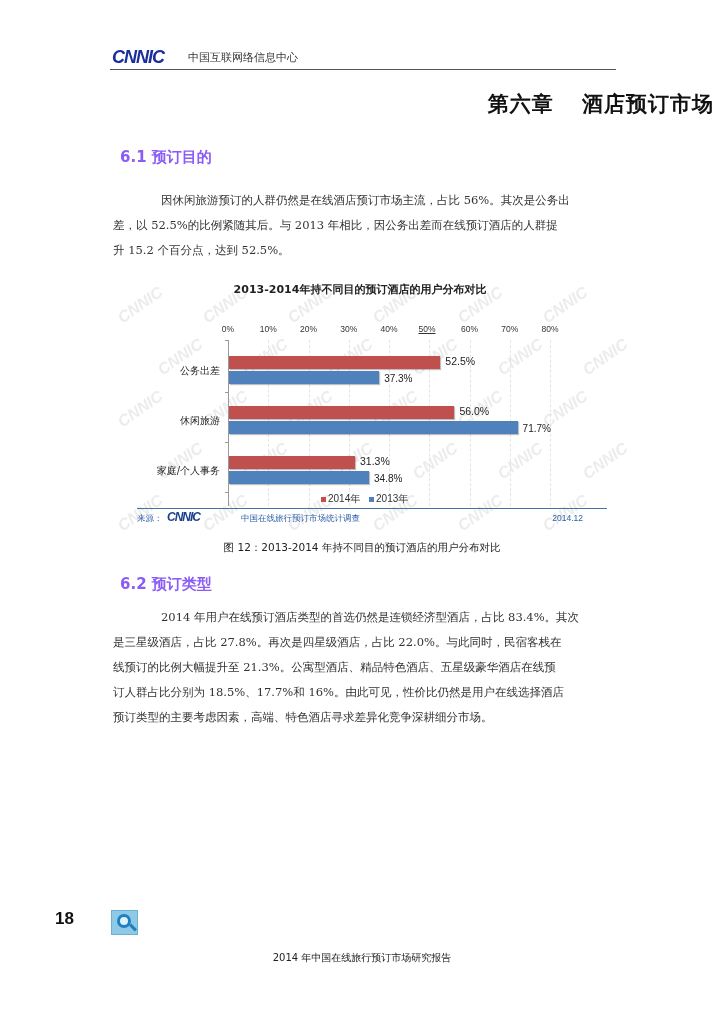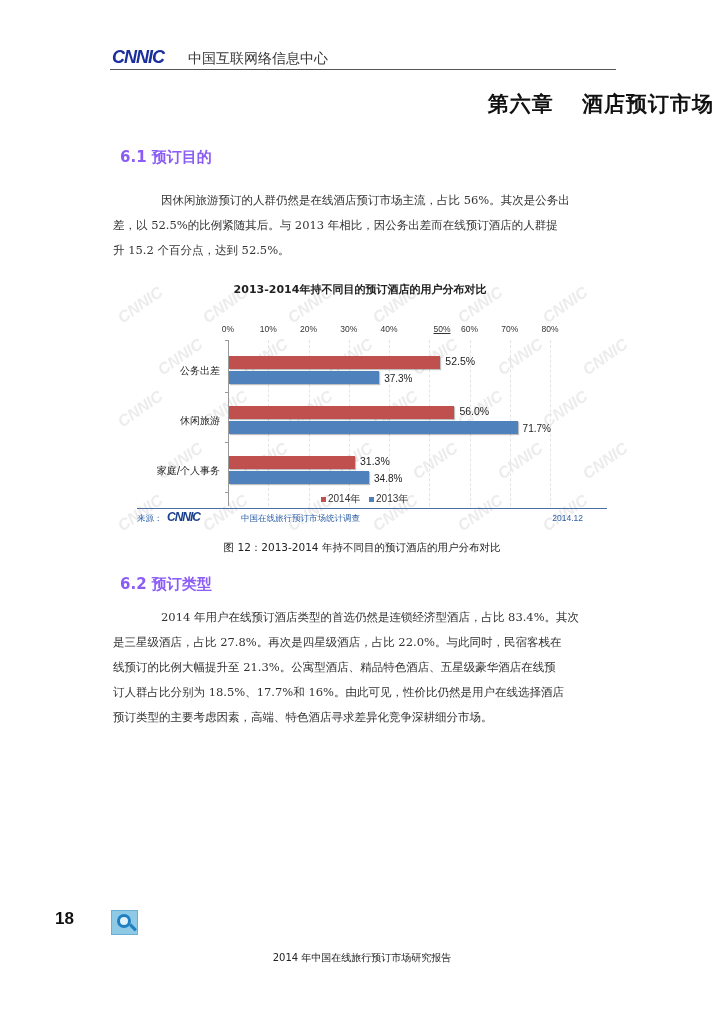--- a/index.html
+++ b/index.html
@@ -1,21 +1,21 @@
 <!DOCTYPE html>
 <html><head>
 <meta charset="utf-8">
 <style>
   * { margin: 0; padding: 0; box-sizing: border-box; }
   html, body { width: 724px; height: 1024px; background: #ffffff; }
   body { position: relative; overflow: hidden; font-family: "DejaVu Serif", "Liberation Serif", serif; color: #222; }
 
   .header { position: absolute; left: 110px; top: 44px; width: 506px; height: 26px; border-bottom: 1.5px solid #555; }
   .logo { position: absolute; left: 2px; top: 3px; font-family: "Liberation Sans", sans-serif; font-weight: bold; font-size: 18px; color: #1a2f9c; letter-spacing: -1px; font-style: italic; }
-  .org { position: absolute; left: 78px; top: 6px; font-family: "DejaVu Sans", sans-serif; font-size: 14px; color: #333; }
+  .org { position: absolute; left: 78px; top: 6px; font-family: "DejaVu Sans", sans-serif; font-size: 11px; color: #333; }
 
   .chapter-title { position: absolute; left: 0; width: 724px; top: 90px; text-align: right; font-family: "DejaVu Sans", sans-serif; font-weight: bold; font-size: 21px; color: #111; letter-spacing: 1px; }
   .chapter-title span { margin: 0 10px; }
 
   .section-title { position: absolute; left: 120px; font-family: "DejaVu Sans", sans-serif; font-weight: bold; font-size: 15px; color: #8b5cf6; }
 
   .para { position: absolute; left: 137px; width: 480px; font-size: 11.5px; line-height: 25px; color: #333; text-indent: 24px; }
   .para .line { display: block; white-space: nowrap; }
   .para .line:not(:first-child) { text-indent: 0; margin-left: -24px; }
 
@@ -105,21 +105,21 @@
       <span class="wm" style="left: 330px; top: 228px;">CNNIC</span>
       <span class="wm" style="left: 415px; top: 228px;">CNNIC</span>
     </div>
   <div class="chart-title">2013-2014年持不同目的预订酒店的用户分布对比</div>
   <div class="xticks" id="xticks">
       <span class="xtick" style="left: 103px;">0%</span>
       <span class="xtick" style="left: 143.25px;">10%</span>
       <span class="xtick" style="left: 183.5px;">20%</span>
       <span class="xtick" style="left: 223.75px;">30%</span>
       <span class="xtick" style="left: 264px;">40%</span>
-      <span class="xtick" style="left: 317px; text-decoration: underline;">50%</span>
+      <span class="xtick" style="left: 302px; text-decoration: underline;">50%</span>
       <span class="xtick" style="left: 344.5px;">60%</span>
       <span class="xtick" style="left: 384.75px;">70%</span>
       <span class="xtick" style="left: 425px;">80%</span>
     </div>
   <div class="plot" id="plot">
     <div class="yaxis"></div>
   <div class="vgrid" style="left: 40.25px;"></div>
       <div class="vgrid" style="left: 80.5px;"></div>
       <div class="vgrid" style="left: 120.75px;"></div>
       <div class="vgrid" style="left: 161px;"></div>

